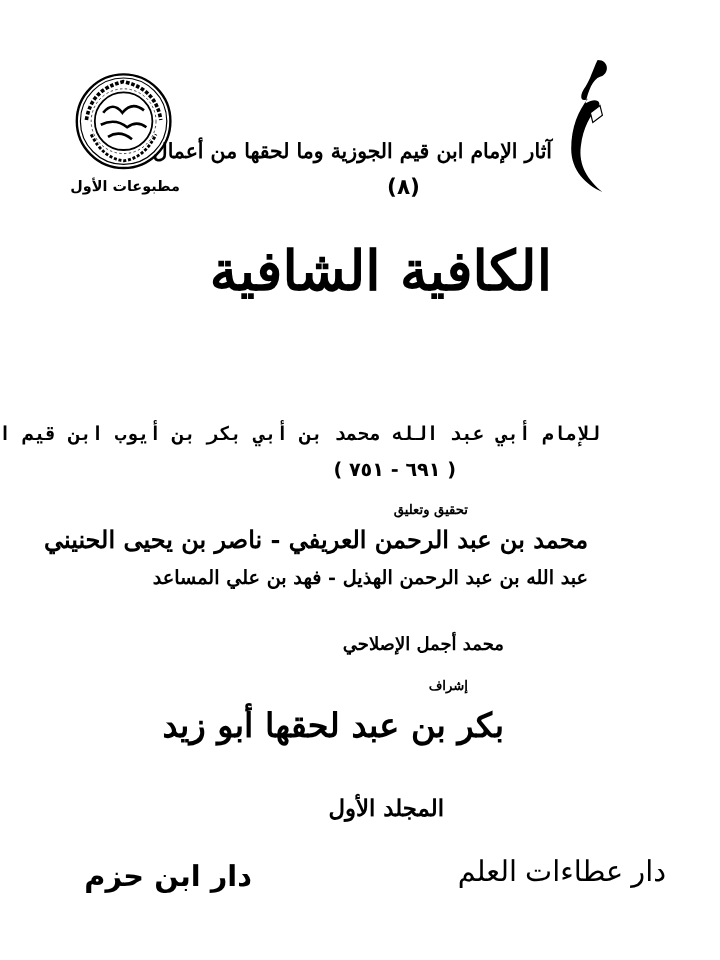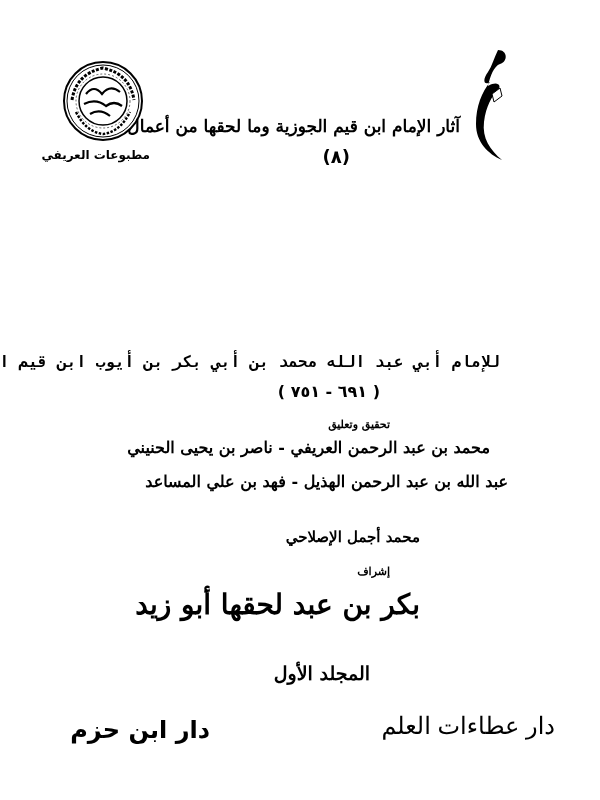--- a/index.html
+++ b/index.html
@@ -14,22 +14,22 @@
   .seal { position: absolute; left: 62px; top: 60px; width: 82px; height: 82px; }
   .seal-caption { left: 58px; top: 148px; width: 92px; font-size: 12px; font-weight: bold; }
   .series { left: 160px; top: 116px; width: 300px; font-size: 17px; font-weight: bold; font-family: "DejaVu Serif", serif; }
   .number { left: 270px; top: 146px; width: 80px; font-size: 18px; font-weight: bold; }
   .title { left: 160px; top: 196px; width: 300px; font-size: 46px; font-weight: bold; font-family: "DejaVu Serif", serif; line-height: 60px; }
   .subtitle { left: 160px; top: 276px; width: 300px; font-size: 24px; font-weight: bold; font-family: "DejaVu Serif", serif; }
   .author { left: 120px; top: 352px; width: 380px; font-size: 16px; font-weight: bold; font-family: Liberation Mono, monospace; }
   .dates { left: 240px; top: 382px; width: 140px; font-size: 16px; font-weight: bold; letter-spacing: 2px; }
   .label { font-size: 11px; font-weight: bold; font-family: "DejaVu Serif", serif; }
   .edit-label { left: 230px; top: 418px; width: 160px; }
-  .editors1 { left: 130px; top: 438px; width: 360px; font-size: 16px; font-weight: bold; font-family: "DejaVu Serif", serif; }
-  .editors2 { left: 148px; top: 472px; width: 360px; font-size: 16px; font-weight: bold; font-family: "DejaVu Serif", serif; }
+  .editors1 { left: 130px; top: 438px; width: 360px; font-size: 20px; font-weight: bold; font-family: "DejaVu Serif", serif; }
+  .editors2 { left: 130px; top: 472px; width: 360px; font-size: 16px; font-weight: bold; font-family: "DejaVu Serif", serif; }
   .coord-label { left: 230px; top: 508px; width: 160px; }
   .coordinator { left: 200px; top: 528px; width: 220px; font-size: 15px; font-weight: bold; font-family: "DejaVu Serif", serif; }
   .super-label { left: 230px; top: 565px; width: 160px; }
   .supervisor { left: 200px; top: 588px; width: 220px; font-size: 28px; font-weight: bold; font-family: "DejaVu Serif", serif; }
   .volume { left: 230px; top: 662px; width: 140px; font-size: 19px; font-weight: bold; font-family: "DejaVu Serif", serif; }
   .pub-right { left: 395px; top: 712px; width: 160px; font-size: 24px; font-family: Liberation Sans, sans-serif; font-weight: normal; }
   .pub-left { left: 50px; top: 716px; width: 160px; font-size: 24px; font-weight: bold; font-family: "DejaVu Sans", sans-serif; }
 </style>
 </head>
 <body>
@@ -43,25 +43,26 @@
 
   <svg class="seal" viewBox="0 0 82 82">
     <circle cx="41" cy="41" r="39" fill="none" stroke="#000" stroke-width="2"></circle>
     <circle cx="41" cy="41" r="36" fill="none" stroke="#000" stroke-width="1"></circle>
     <circle cx="41" cy="41" r="24" fill="none" stroke="#000" stroke-width="1.5"></circle>
     <circle cx="41" cy="41" r="27" fill="none" stroke="#000" stroke-width="0.6" stroke-dasharray="2 2"></circle>
     <path d="M24 34 Q32 24 40 34 Q48 24 58 32 M22 44 Q34 38 44 46 Q52 40 60 46 M28 54 Q38 48 48 56" fill="none" stroke="#000" stroke-width="2.2"></path>
     <path d="M10 40 Q14 14 41 8 Q68 14 72 40" fill="none" stroke="#000" stroke-width="3" stroke-dasharray="3 1.5"></path>
     <path d="M14 52 Q24 72 41 74 Q58 72 68 52" fill="none" stroke="#000" stroke-width="2.4" stroke-dasharray="2.5 1.5"></path>
   </svg>
-  <div class="abs seal-caption">مطبوعات العريفي</div>
+  <div class="abs seal-caption">مطبوعات الأول</div>
 
   <div class="abs series">آثار الإمام ابن قيم الجوزية وما لحقها من أعمال</div>
   <div class="abs number">(٨)</div>
 
+  <div class="abs title">الكافية الشافية</div>
 
   <div class="abs author">للإمام أبي عبد الله محمد بن أبي بكر بن أيوب ابن قيم الجوزية</div>
   <div class="abs dates">( ٦٩١ - ٧٥١ )</div>
 
   <div class="abs label edit-label">تحقيق وتعليق</div>
   <div class="abs editors1">محمد بن عبد الرحمن العريفي  -  ناصر بن يحيى الحنيني</div>
   <div class="abs editors2">عبد الله بن عبد الرحمن الهذيل - فهد بن علي المساعد</div>
 
   <div class="abs coordinator">محمد أجمل الإصلاحي</div>
 

